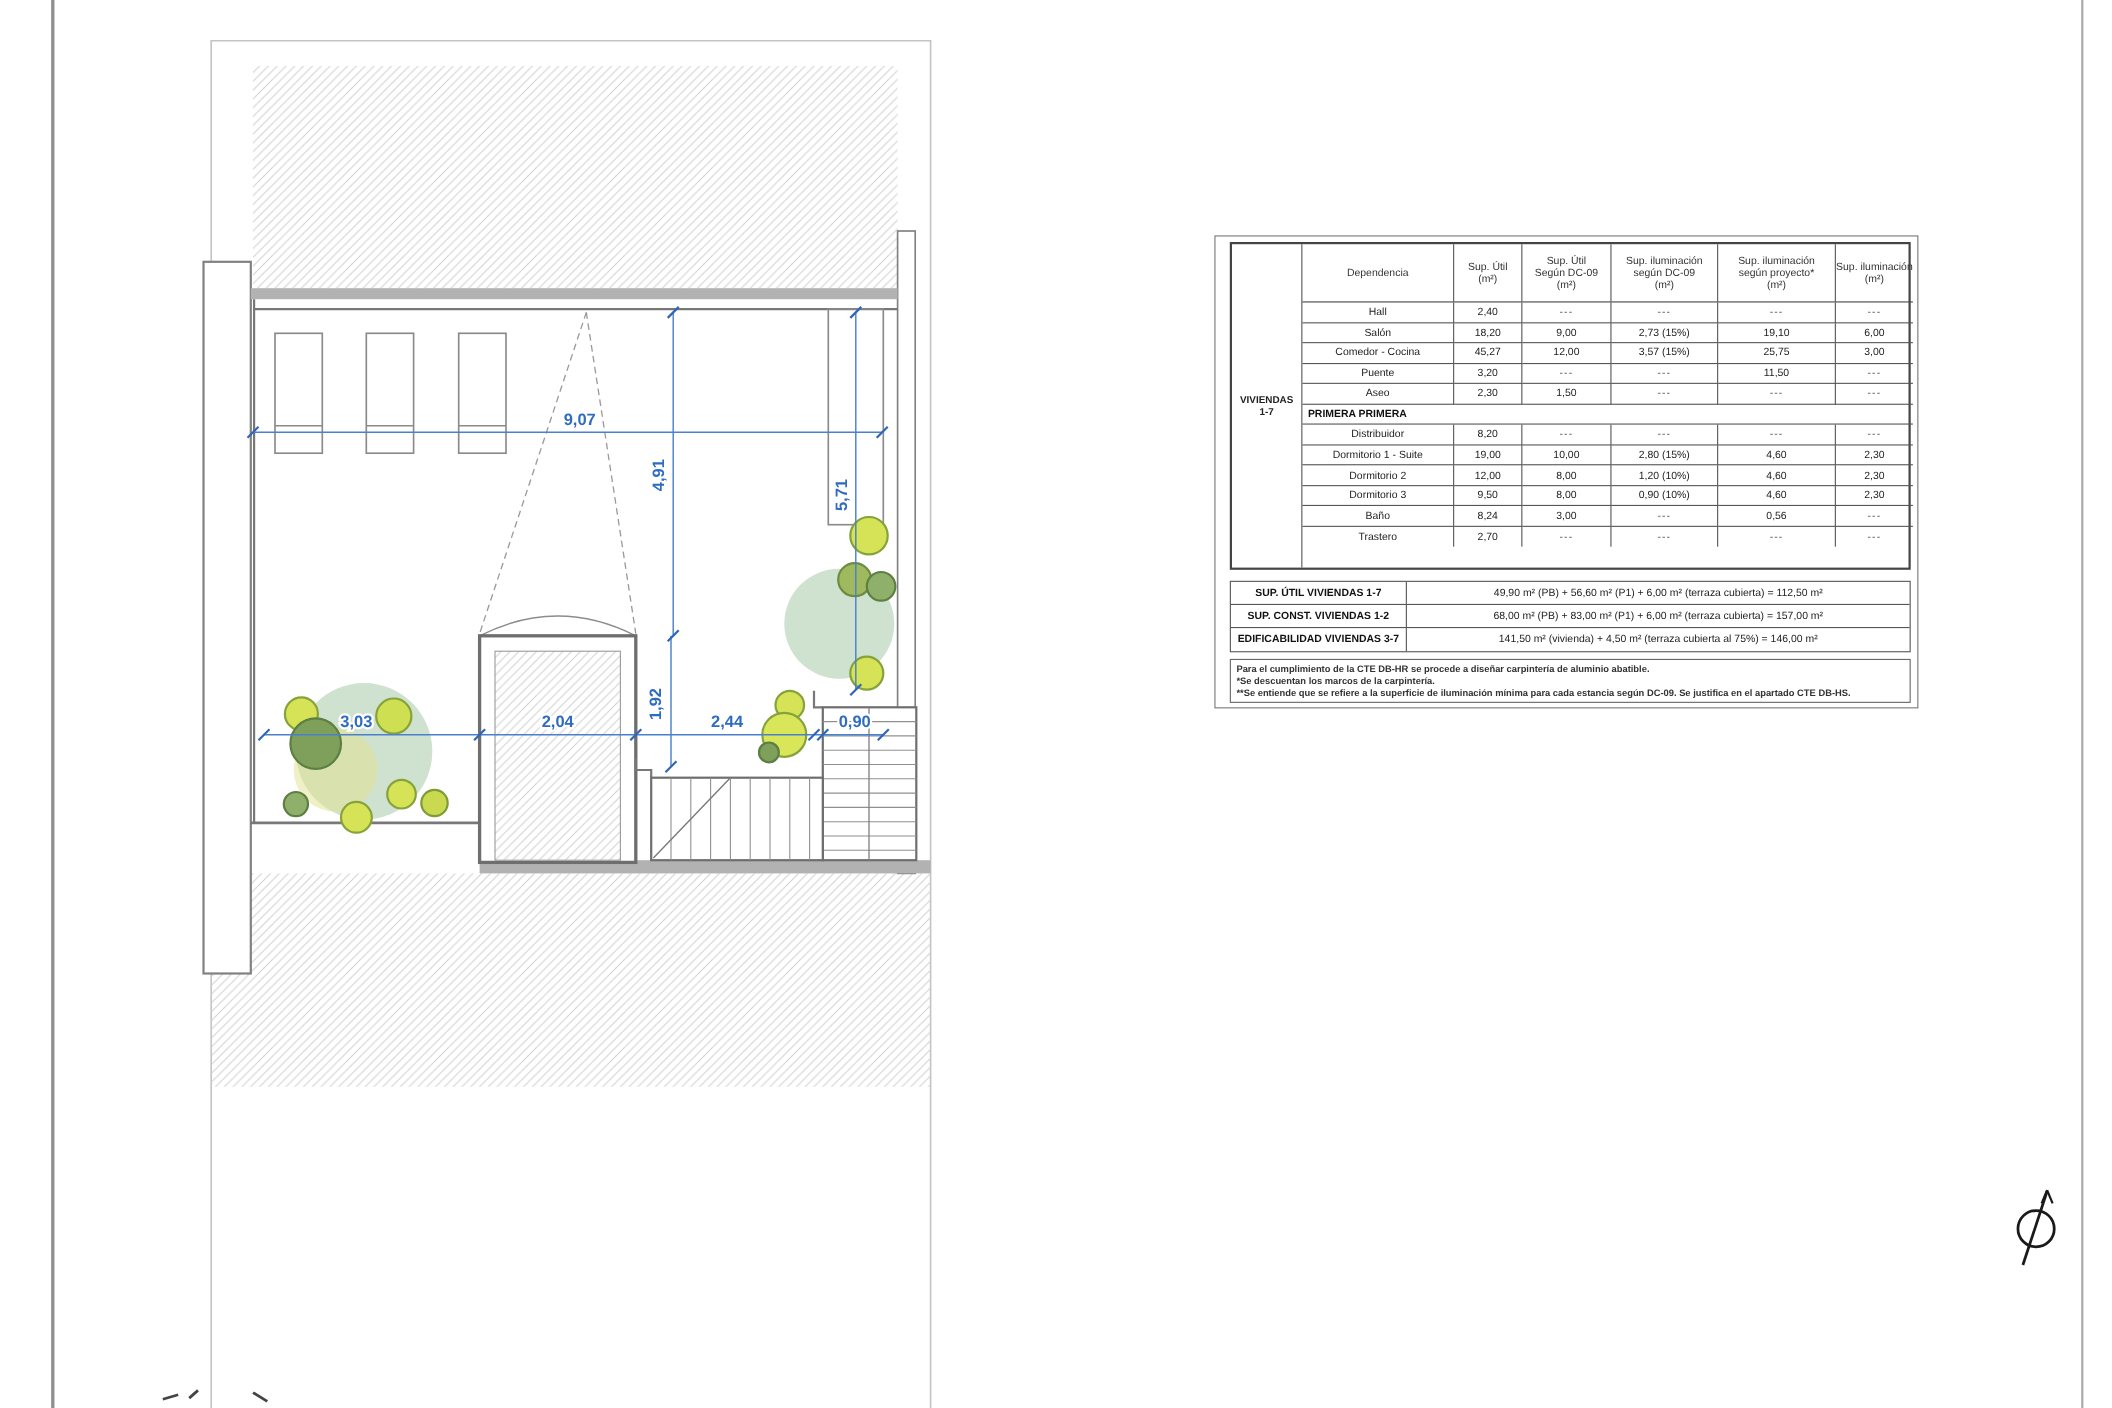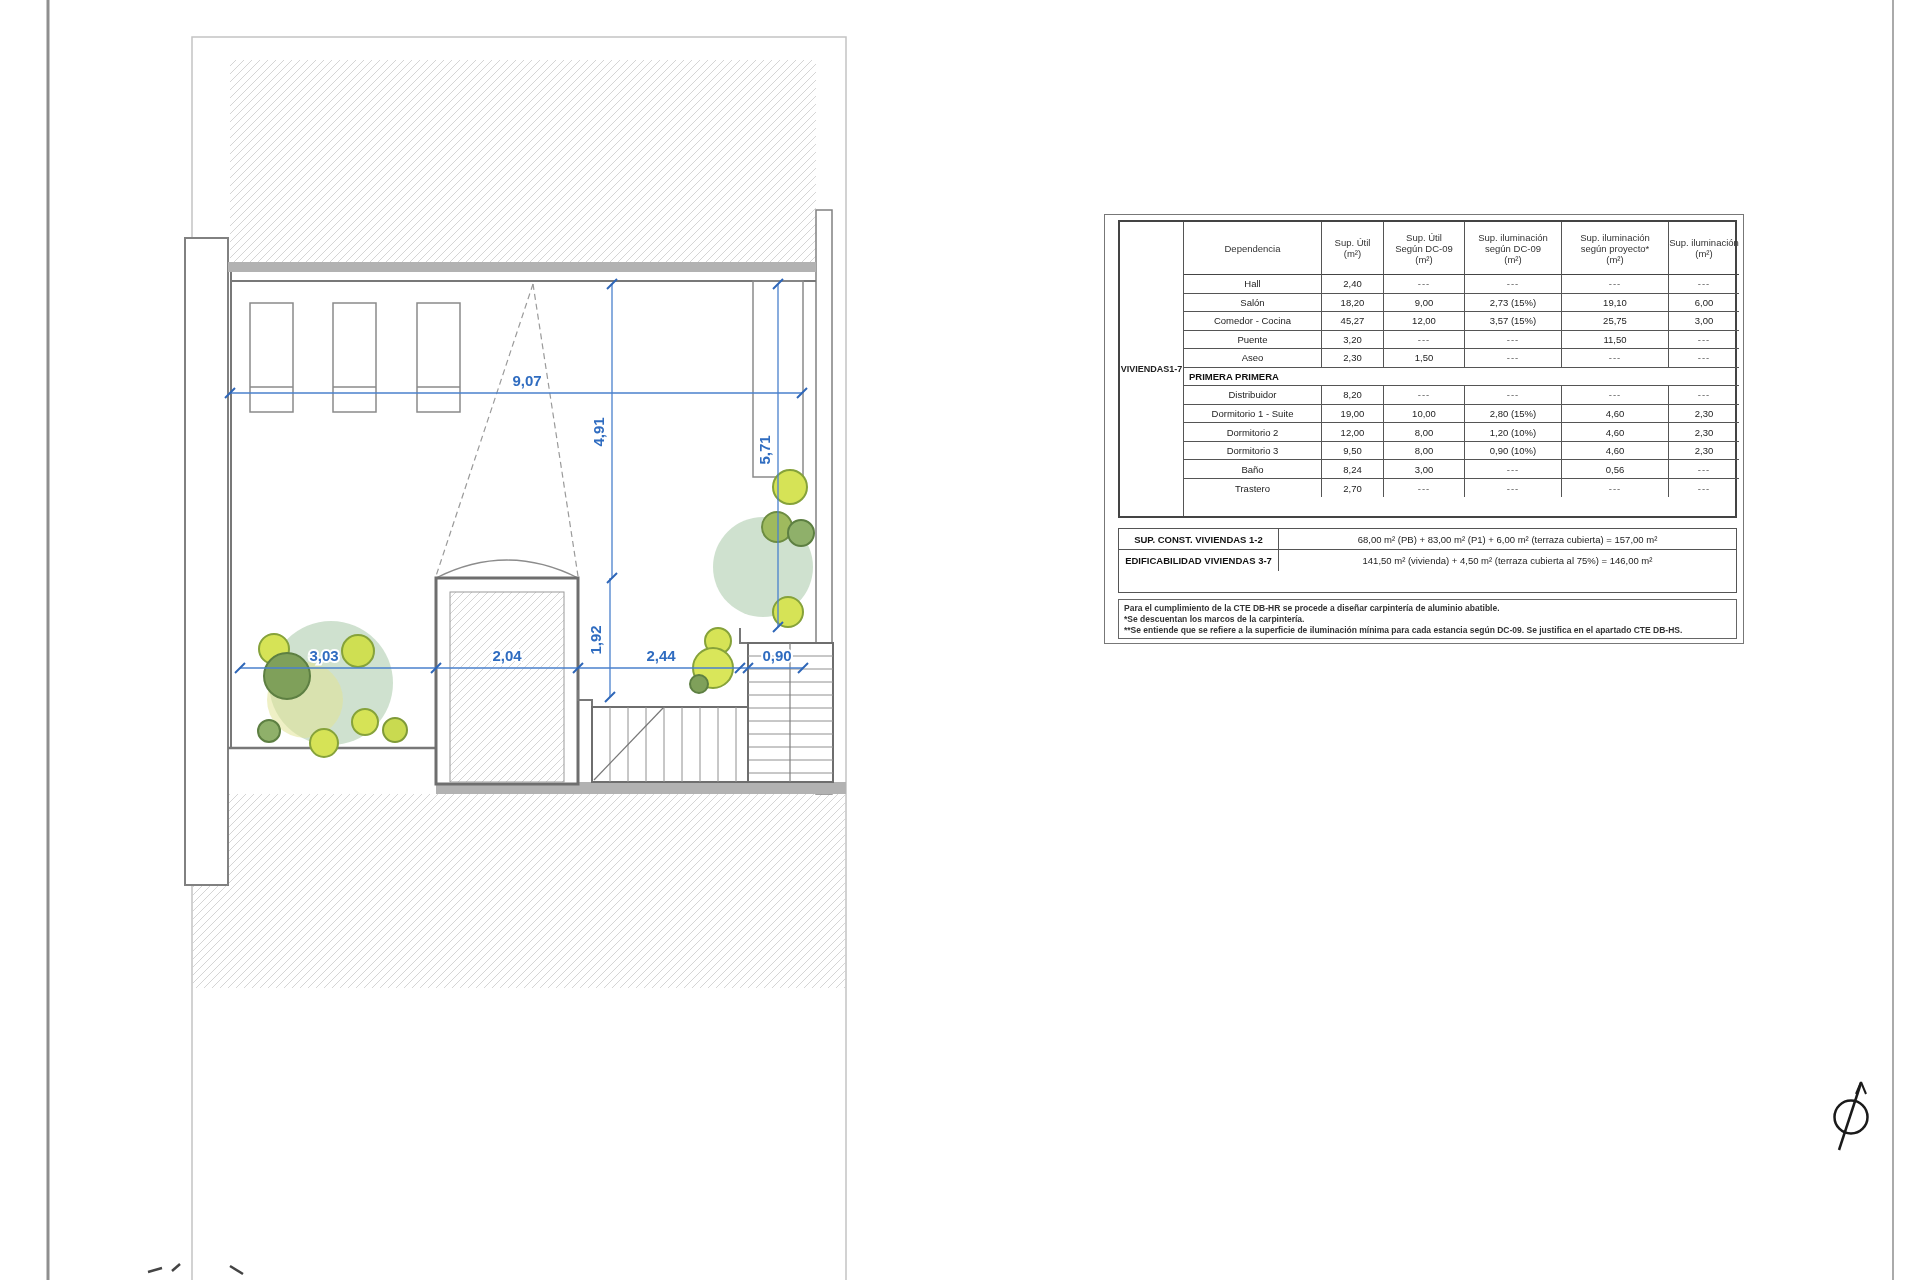--- a/index.html
+++ b/index.html
@@ -23,21 +23,21 @@
   .cell{
     border-right:1px solid #555;border-bottom:1px solid #555;
     display:flex;align-items:center;justify-content:center;
     font-size:9.5px;color:#222;text-align:center;line-height:11px;
     overflow:hidden;box-sizing:border-box;
   }
   .cell.lastcol{border-right:none;}
   .cell.lastrow{border-bottom:none;}
   .hdr{flex-direction:column;border-bottom:1.5px solid #444;color:#333;}
   .group-cell{
-    grid-row:1 / span 14;grid-column:1;flex-direction:row;
+    grid-row:1 / span 14;grid-column:1;flex-direction:column;
     font-weight:bold;font-size:9px;color:#222;border-bottom:none;
   }
   .section-cell{
     grid-column:2 / span 6;justify-content:flex-start;padding-left:5px;
     font-weight:bold;border-right:none;font-size:9.5px;color:#111;
   }
   .dash{color:#555;letter-spacing:1px;}
   .summary-box{
     position:absolute;left:13px;top:313px;width:619px;height:65px;
     border:1.5px solid #555;display:grid;grid-template-rows:repeat(3,1fr);
@@ -321,20 +321,24 @@
     <div class="cell lastrow">Trastero</div>
     <div class="cell lastrow">2,70</div>
     <div class="cell dash lastrow">---</div>
     <div class="cell dash lastrow">---</div>
     <div class="cell dash lastrow">---</div>
     <div class="cell dash lastcol lastrow">---</div>
   </div>
 
   <div class="summary-box">
     <div class="summary-row">
+      <div class="summary-label">SUP. ÚTIL VIVIENDAS 1-7</div>
+      <div class="summary-value">49,90 m² (PB) + 56,60 m² (P1) + 6,00 m² (terraza cubierta) = 112,50 m²</div>
+    </div>
+    <div class="summary-row">
       <div class="summary-label">SUP. CONST. VIVIENDAS 1-2</div>
       <div class="summary-value">68,00 m² (PB) + 83,00 m² (P1) + 6,00 m² (terraza cubierta) = 157,00 m²</div>
     </div>
     <div class="summary-row">
       <div class="summary-label">EDIFICABILIDAD VIVIENDAS 3-7</div>
       <div class="summary-value">141,50 m² (vivienda) + 4,50 m² (terraza cubierta al 75%) = 146,00 m²</div>
     </div>
   </div>
 
   <div class="notes-box">

